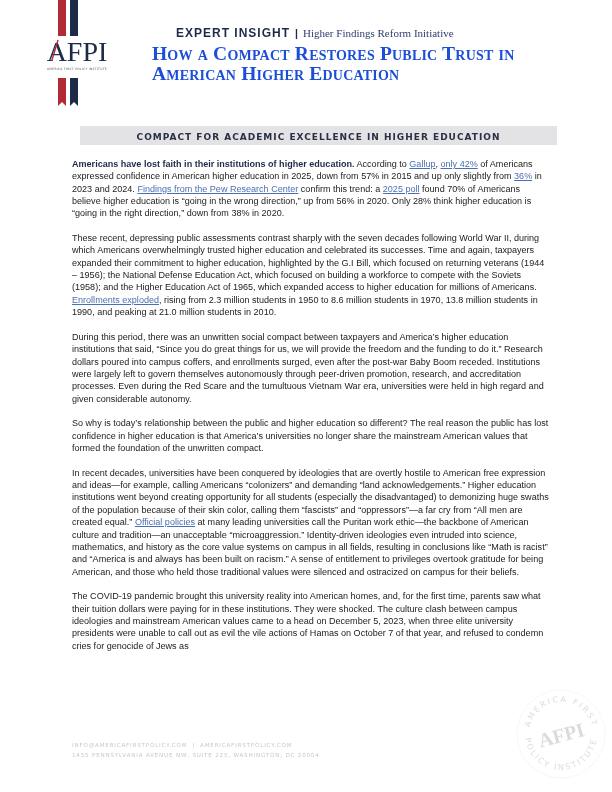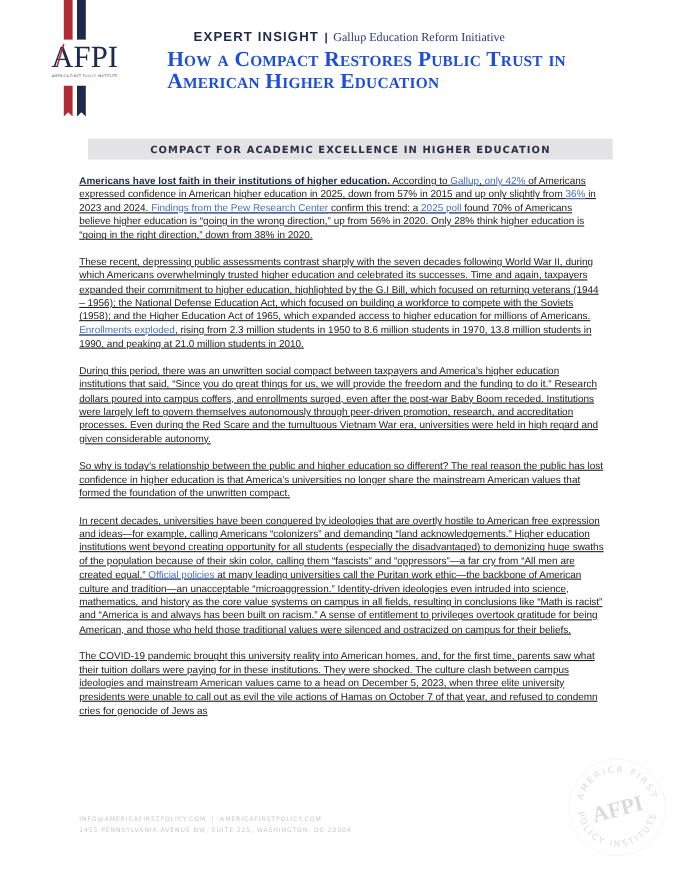--- a/index.html
+++ b/index.html
@@ -10,21 +10,21 @@
   .kicker .label { font-family: Liberation Sans, sans-serif; font-weight: bold; letter-spacing: 1px; color: #1e2a4a; font-size: 12px; padding-left: 24px; }
   .kicker .sep { color: #1e2a4a; font-weight: bold; margin: 0 5px; }
   .kicker .initiative { font-family: "Liberation Serif", serif; color: #2d3d6e; font-size: 11px; }
   .title { margin-top: 4px; font-family: "Liberation Serif", serif; font-weight: bold; color: #1d4ed8; font-variant: small-caps; font-size: 19.5px; line-height: 20px; letter-spacing: 0.2px; }
   .byline { margin-top: 14px; font-size: 10px; white-space: nowrap; color: #333; }
   .byline .author { font-family: "Liberation Serif", serif; font-style: italic; font-weight: bold; color: #1e2a4a; }
   .byline .sep { margin: 0 6px; color: #333; }
   .section-bar { position: absolute; left: 80px; top: 126px; width: 477px; height: 19px; background: #e3e2e4; text-align: center; }
   .section-bar span { font-family: "DejaVu Sans", sans-serif; font-weight: bold; font-size: 9px; letter-spacing: 1px; color: #2a2f45; line-height: 19px; }
   .body { position: absolute; left: 72px; top: 158px; width: 478px; font-size: 9.05px; line-height: 12.35px; color: #222; }
-  .body p { margin: 0 0 12.4px 0; text-decoration: underline; }
+  .body p { margin: 0 0 12.4px 0; }
   .body b { color: #1e2a4a; }
   .body a { color: #4a6fb5; text-decoration: underline; }
   .footer { position: absolute; left: 72px; top: 740px; font-family: "DejaVu Sans", sans-serif; font-size: 5.6px; letter-spacing: 0.8px; color: #c8c8c8; line-height: 10px; }
   .footer .sep { margin: 0 5px; }
   .seal { position: absolute; left: 515px; top: 688px; width: 92px; height: 92px; opacity: 0.35; }
 </style>
 </head>
 <body>
 
 <div class="logo">
@@ -34,21 +34,21 @@
     <text x="33" y="61" text-anchor="middle" font-family="Liberation Serif, serif" font-size="28" fill="#1e2a4a">AFPI</text>
     <line x1="8" y1="60" x2="14" y2="40" stroke="#b22a33" stroke-width="1.4"></line>
     <text x="33" y="70" text-anchor="middle" font-family="DejaVu Sans, sans-serif" font-size="3" fill="#555" letter-spacing="0.3">AMERICA FIRST POLICY INSTITUTE</text>
     <path d="M14 78 H22 V106 L18 102 L14 106 Z" fill="#b22a33"></path>
     <path d="M26 78 H34 V106 L30 102 L26 106 Z" fill="#1e2a4a"></path>
   </svg>
 </div>
 
 <div class="header">
   <div class="kicker">
-    <span class="label">EXPERT INSIGHT</span><span class="sep">|</span><span class="initiative">Gallup Education Reform Initiative</span>
+    <span class="label">EXPERT INSIGHT</span><span class="sep">|</span><span class="initiative">Higher Findings Reform Initiative</span>
   </div>
   <div class="title">How a Compact Restores Public Trust in American Higher Education</div>
 </div>
 
 <div class="section-bar">
   <span>COMPACT FOR ACADEMIC EXCELLENCE IN HIGHER EDUCATION</span>
 </div>
 
 <div class="body">
   <p>

